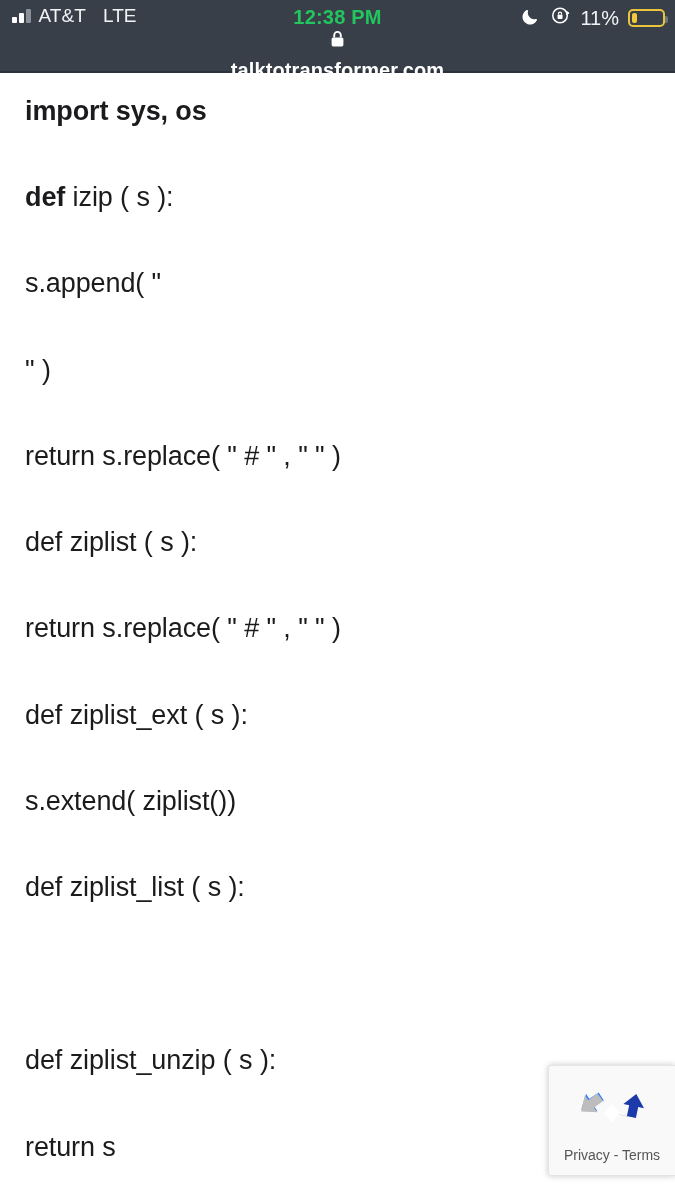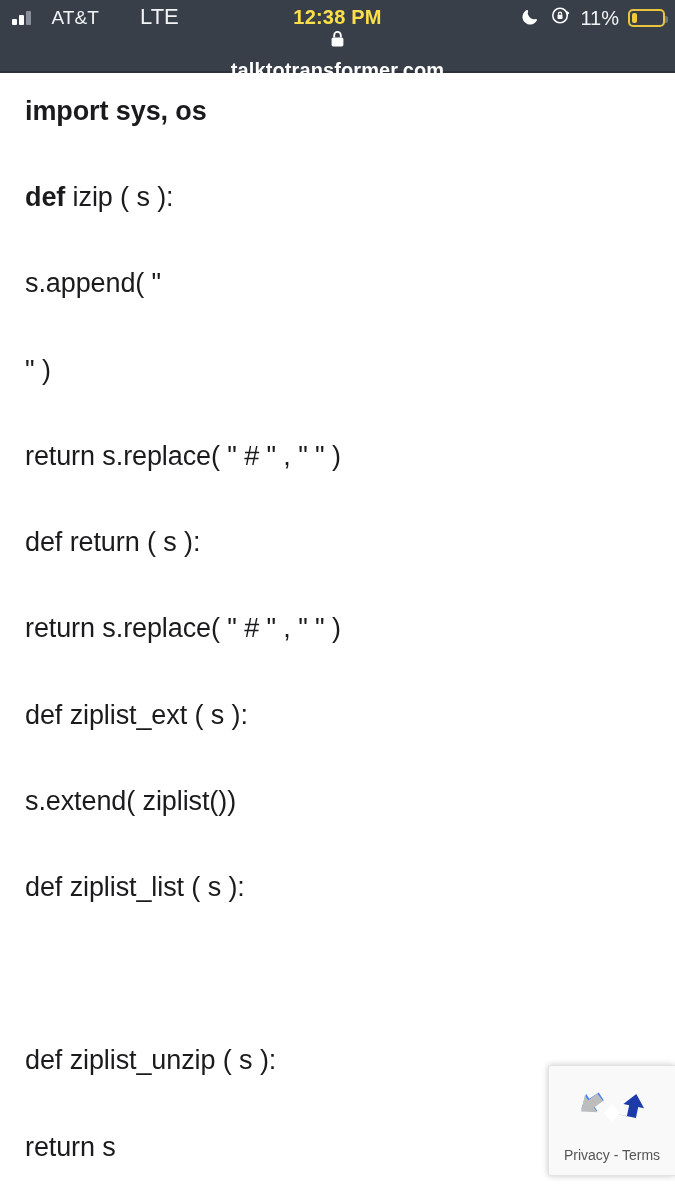--- a/index.html
+++ b/index.html
@@ -33,21 +33,21 @@
     height: 38px;
     width: 100%;
   }
 
   .status-left {
     position: absolute;
     left: 12px;
     top: 6px;
     display: flex;
     align-items: center;
-    gap: 21px;
+    gap: 8px;
   }
 
   .signal-bars {
     display: flex;
     align-items: flex-end;
     gap: 2.5px;
     height: 15px;
   }
   .signal-bars i {
     display: block;
@@ -60,36 +60,36 @@
   .signal-bars i.b3 { height: 14px; background: #8a9099; }
 
   .carrier-text {
     font-size: 19px;
     font-weight: 400;
     letter-spacing: 0.1px;
     line-height: 1;
     color: #f2f3f5;
   }
   .lte-text {
-    font-size: 22px;
+    font-size: 19px;
     font-weight: 400;
     line-height: 1;
     color: #f2f3f5;
-    margin-left: 20px;
+    margin-left: 9px;
   }
 
   .status-clock {
     position: absolute;
     left: 0; right: 0;
     top: 6px;
     text-align: center;
     font-size: 20px;
     font-weight: 700;
     letter-spacing: 0.2px;
-    color: #fde047;
+    color: #22c55e;
   }
 
   .status-right {
     position: absolute;
     right: 10px;
     top: 5px;
     display: flex;
     align-items: center;
     gap: 9px;
   }
@@ -263,21 +263,21 @@
   <div class="code-line bold" style="top:22px;">import sys, os</div>
 
   <div class="code-line" style="top:108px;"><span class="kw">def</span><span> izip ( s ):</span></div>
 
   <div class="code-line" style="top:194px;">s.append( "</div>
 
   <div class="code-line" style="top:281px;">" )</div>
 
   <div class="code-line" style="top:367px;">return s.replace( " # " , " " )</div>
 
-  <div class="code-line" style="top:453px;">def return ( s ):</div>
+  <div class="code-line" style="top:453px;">def ziplist ( s ):</div>
 
   <div class="code-line" style="top:539px;">return s.replace( " # " , " " )</div>
 
   <div class="code-line" style="top:626px;">def ziplist_ext ( s ):</div>
 
   <div class="code-line" style="top:712px;">s.extend( ziplist())</div>
 
   <div class="code-line" style="top:798px;">def ziplist_list ( s ):</div>
 
 

